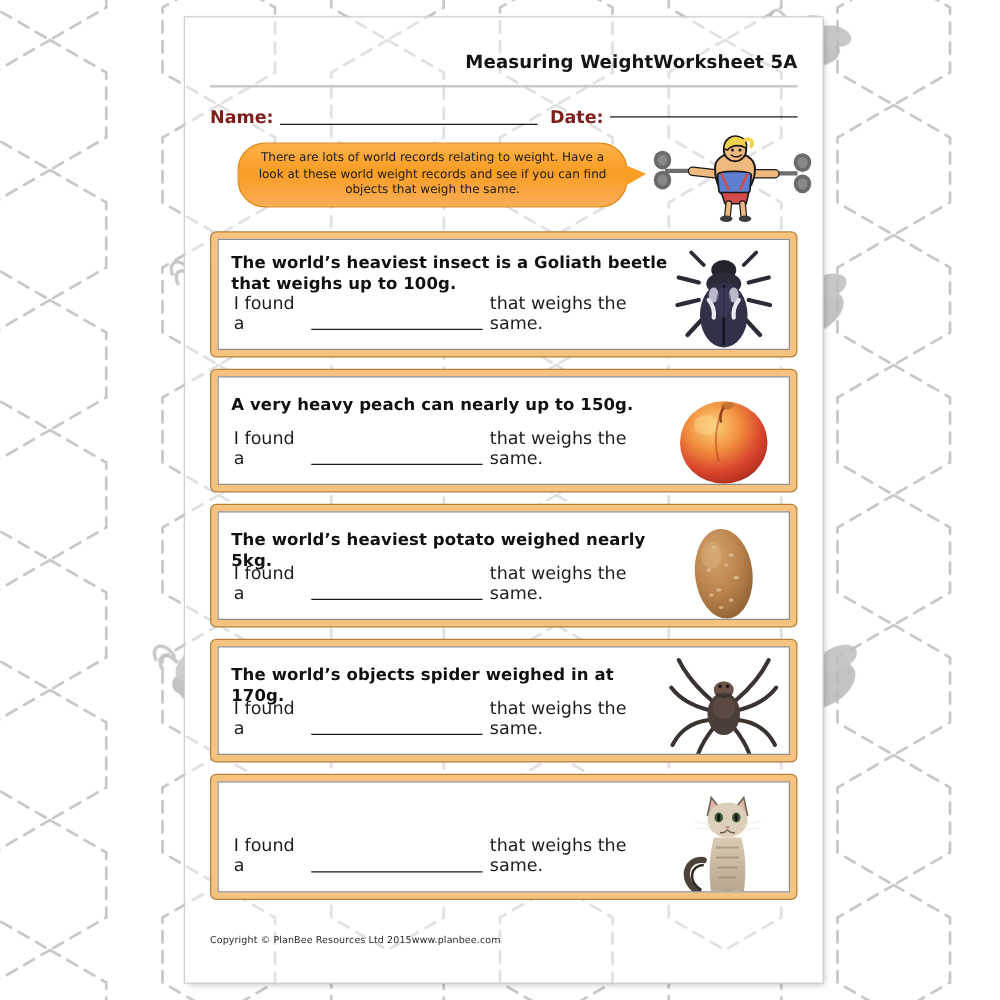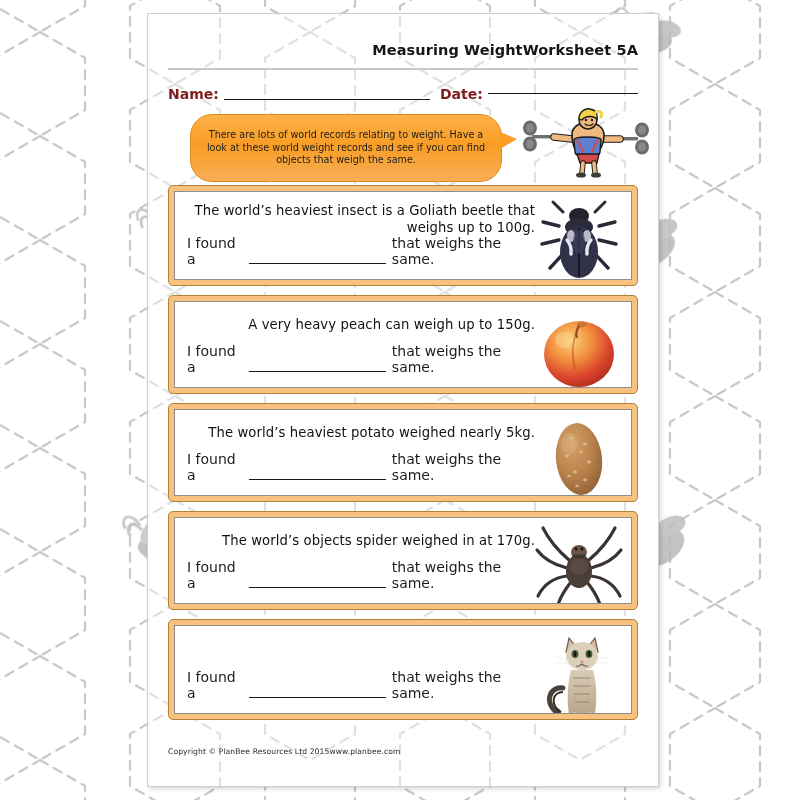--- a/index.html
+++ b/index.html
@@ -41,21 +41,21 @@
   .namedate{position:relative;height:26px;margin-top:7px;display:flex;align-items:flex-end;}
   .nd-label{font-weight:bold;font-size:14px;color:#7f1d1d;white-space:nowrap;padding-bottom:1px;}
   .nd-rule{flex:1;border-bottom:1.4px solid #1a1a1a;margin:0 0 3px 5px;}
   .nd-gap{width:10px;}
   .nd-left{display:flex;align-items:flex-end;width:262px;}
   .nd-right{display:flex;align-items:center;flex:1;}
 
   
   .bubble-row{position:relative;height:64px;margin-top:9px;}
   .bubble{
-    position:absolute;left:22px;top:2px;width:312px;height:68px;
+    position:absolute;left:22px;top:2px;width:312px;height:52px;
     border-radius:22px;
     background:linear-gradient(180deg,#fcb14a 0%,#f99d24 45%,#f8ad56 100%);
     border:1px solid #e08a17;
     display:flex;align-items:center;justify-content:center;
     box-sizing:border-box;padding:3px 12px;
   }
   .bubble p{
     margin:0;text-align:center;color:#1d1d1d;
     font-size:9.6px;line-height:12.4px;font-weight:500;
   }
@@ -76,21 +76,21 @@
     box-sizing:border-box;
   }
   .task-inner{
     position:relative;background:#ffffff;border:1px solid #8e8e8e;
     height:100%;box-sizing:border-box;overflow:hidden;
   }
   .task-h1{height:101px;}
   .task-h2{height:99px;}
   .statement{
     position:absolute;left:10px;right:96px;top:14px;
-    text-align:right;font-weight:normal;font-size:13.2px;line-height:17px;
+    text-align:left;font-weight:bold;font-size:13.2px;line-height:17px;
     color:#111;letter-spacing:.1px;
   }
   .st-two{top:10px;}
   .answer{
     position:absolute;left:12px;right:96px;bottom:12px;
     display:flex;align-items:flex-end;font-size:14px;color:#1d1d1d;
   }
   .ans-blank{
     width:150px;border-bottom:1.3px solid #1a1a1a;margin:0 6px 3px 5px;height:11px;
   }
@@ -330,21 +330,21 @@
           <path d="M34,44 q5,6 4,14 M58,44 q-5,6 -4,14" stroke="#e9e9f2" stroke-width="3.4" fill="none" stroke-linecap="round"></path>
           <ellipse cx="38" cy="40" rx="4" ry="6" fill="#dcdce8" opacity=".8"></ellipse>
           <ellipse cx="54" cy="40" rx="4" ry="6" fill="#dcdce8" opacity=".8"></ellipse>
           <ellipse cx="46" cy="46" rx="6" ry="12" fill="#3d3d5c" opacity=".7"></ellipse>
         </svg>
       </div>
     </div>
 
     <div class="task task-h2">
       <div class="task-inner">
-        <div class="statement">A very heavy peach can weigh up to 150g.</div>
+        <div class="statement">A very heavy peach can nearly up to 150g.</div>
         <div class="answer">
           <span>I found a</span>
           <span class="ans-blank"></span>
           <span>that weighs the same.</span>
         </div>
         <svg class="thumb" viewBox="0 0 92 90">
           <defs>
             <radialGradient id="pch" cx="38%" cy="30%" r="78%">
               <stop offset="0%" stop-color="#fcd27a"></stop>
               <stop offset="38%" stop-color="#f2903f"></stop>

